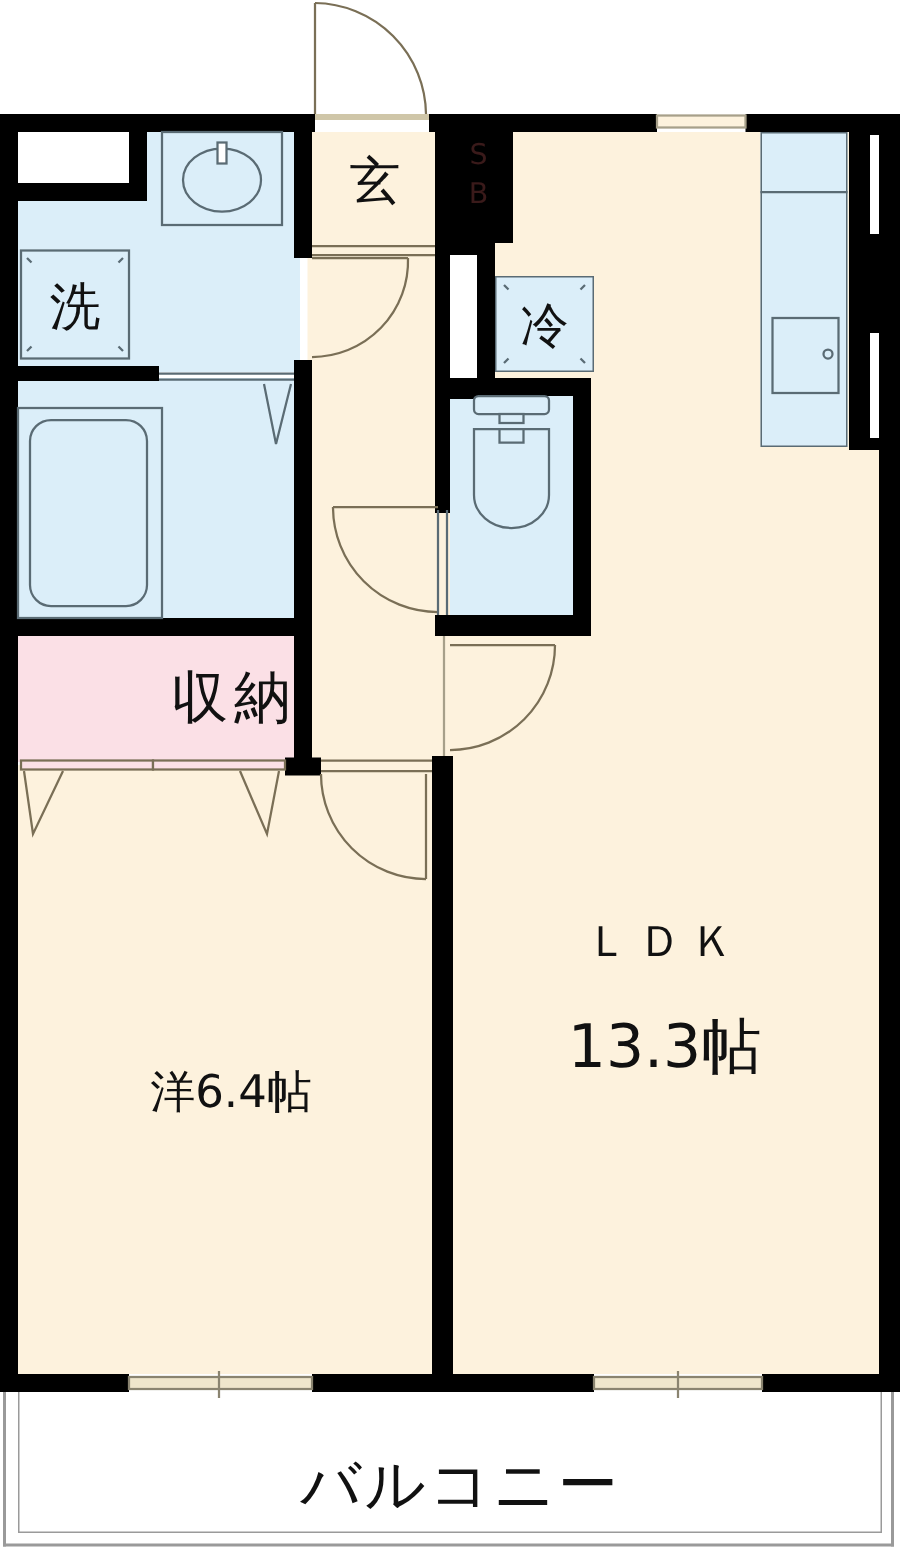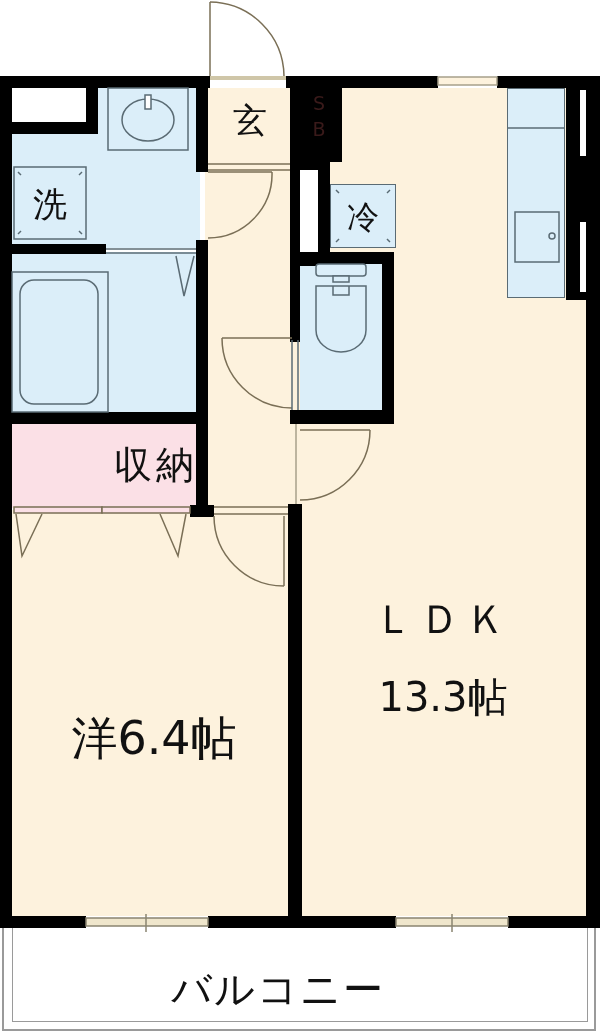--- a/index.html
+++ b/index.html
@@ -11,21 +11,21 @@
   .room-blue { background: #dbeef9; }
   .room-pink { background: #fbe0e6; }
   .label { position: absolute; color: #111; text-align: center; white-space: nowrap; }
   svg.overlay { position: absolute; left: 0; top: 0; }
 </style>
 </head>
 <body>
 
 <div class="abs" style="left:2px; top:928px; width:594px; height:103px; border:2px solid #9a9a9a; border-top:none; box-sizing:border-box;"></div>
 <div class="abs" style="left:12px; top:928px; width:576px; height:94px; border:1.5px solid #9a9a9a; border-top:none; box-sizing:border-box;"></div>
-<div class="label" style="left:0; top:962px; width:556px; font-size:40px; letter-spacing:2px;">バルコニー</div>
+<div class="label" style="left:0; top:962px; width:556px; font-size:40px; letter-spacing:2px;padding-left:29px;">バルコニー</div>
 
 <div class="abs room-beige" style="left:296px; top:88px; width:290px; height:828px;"></div>
 <div class="abs room-beige" style="left:205px; top:88px; width:95px; height:430px;"></div>
 <div class="abs room-beige" style="left:12px; top:510px; width:284px; height:406px;"></div>
 <div class="abs room-blue" style="left:12px; top:88px; width:188px; height:160px;"></div>
 <div class="abs room-blue" style="left:12px; top:252px; width:188px; height:164px;"></div>
 <div class="abs room-blue" style="left:300px; top:262px; width:82px; height:148px;"></div>
 <div class="abs room-pink" style="left:12px; top:424px; width:186px; height:84px;"></div>
 <div class="abs room-pink" style="left:302px; top:88px; width:34px; height:68px; border:1px solid #b89aa0; box-sizing:border-box;"></div>
 <div class="abs room-blue" style="left:330px; top:184px; width:66px; height:64px; border:1.5px solid #5a6b74; box-sizing:border-box;"></div>
@@ -163,15 +163,15 @@
     <line x1="452" y1="914" x2="452" y2="932"></line>
   </g>
 </svg>
 
 <div class="label" style="left:215px; top:98px; width:70px; font-size:34px;">玄</div>
 <div class="label" style="left:302px; top:92px; width:34px; font-size:19px; color:#3a1a1a;">S</div>
 <div class="label" style="left:302px; top:118px; width:34px; font-size:19px; color:#3a1a1a;">B</div>
 <div class="label" style="left:14px; top:182px; width:72px; font-size:34px;">洗</div>
 <div class="label" style="left:330px; top:196px; width:66px; font-size:32px;">冷</div>
 <div class="label" style="left:12px; top:440px; width:186px; font-size:38px; letter-spacing:4px;text-align:right;">収納</div>
-<div class="label" style="left:12px; top:708px; width:284px; font-size:46px;">洋6.4帖</div>
-<div class="label" style="left:300px; top:592px; width:286px; font-size:40px; letter-spacing:6px;">ＬＤＫ</div>
+<div class="label" style="left:12px; top:708px; width:284px; font-size:30px;">洋6.4帖</div>
+<div class="label" style="left:300px; top:608px; width:286px; font-size:29px; letter-spacing:6px;">ＬＤＫ</div>
 <div class="label" style="left:300px; top:670px; width:286px; font-size:40px;">13.3帖</div>
 
 </body></html>

